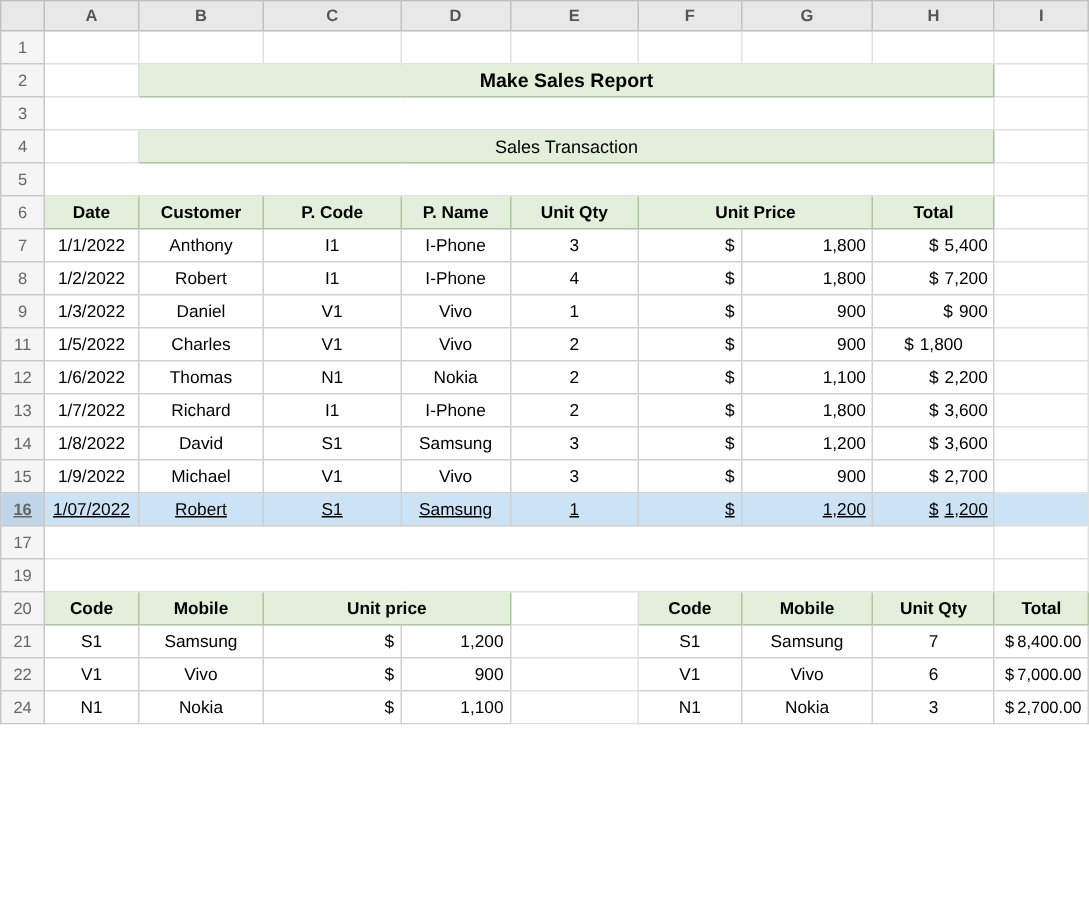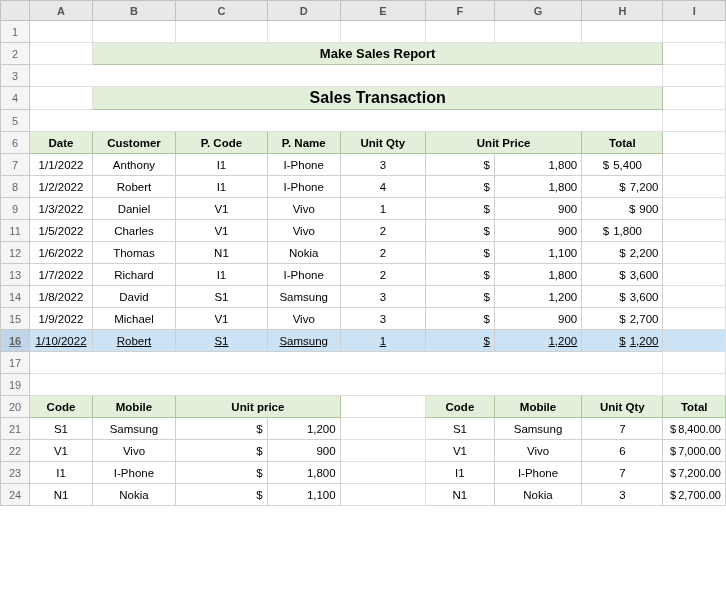--- a/index.html
+++ b/index.html
@@ -45,23 +45,23 @@
     
     .t-main {
       background: #e2efda;
       font-weight: bold;
       text-align: center;
       font-size: 13px;
       border: 1px solid #b0c4a0;
     }
     .t-section {
       background: #e2efda;
-      font-weight: bold;
-      text-align: center;
-      font-size: 16px;
+      font-weight: normal;
+      text-align: center;
+      font-size: 12px;
       border: 1px solid #b0c4a0;
       margin-top: 44px;
     }
     .t-header {
       background: #e2efda;
       font-weight: bold;
       text-align: center;
       border: 1px solid #b0c4a0;
     }
     .t-data {
@@ -164,21 +164,21 @@
 
     <tr>
       <td class="rn">7</td>
       <td class="t-data">1/1/2022</td>
       <td class="t-data">Anthony</td>
       <td class="t-data">I1</td>
       <td class="t-data">I-Phone</td>
       <td class="t-data">3</td>
       <td class="t-data" style="text-align:right">$</td>
       <td class="t-data-right">1,800</td>
-      <td class="t-data" style=""><span style="margin-right:4px">$</span><span>5,400</span></td>
+      <td class="t-data" style="text-align:right"><span style="margin-right:4px">$</span><span>5,400</span></td>
       <td class="t-empty"></td>
     </tr>
 
     <tr>
       <td class="rn">8</td>
       <td class="t-data">1/2/2022</td>
       <td class="t-data">Robert</td>
       <td class="t-data">I1</td>
       <td class="t-data">I-Phone</td>
       <td class="t-data">4</td>
@@ -262,21 +262,21 @@
       <td class="t-data">Vivo</td>
       <td class="t-data">3</td>
       <td class="t-data" style="text-align:right">$</td>
       <td class="t-data-right">900</td>
       <td class="t-data" style="text-align:right"><span style="margin-right:4px">$</span><span>2,700</span></td>
       <td class="t-empty"></td>
     </tr>
 
     <tr class="hl-row">
       <td class="rn hl">16</td>
-      <td class="t-data" style="background:#cce3f5">1/10/2022</td>
+      <td class="t-data" style="background:#cce3f5">1/07/2022</td>
       <td class="t-data" style="background:#cce3f5">Robert</td>
       <td class="t-data" style="background:#cce3f5">S1</td>
       <td class="t-data" style="background:#cce3f5">Samsung</td>
       <td class="t-data" style="background:#cce3f5">1</td>
       <td class="t-data" style="text-align:right; background:#cce3f5">$</td>
       <td class="t-data-right" style="background:#cce3f5">1,200</td>
       <td class="t-data" style="text-align:right; background:#cce3f5"><span style="margin-right:4px">$</span><span>1,200</span></td>
       <td class="t-empty" style="background:#cce3f5"></td>
     </tr>
 
@@ -324,32 +324,20 @@
       <td class="t-data">Vivo</td>
       <td class="t-data" style="text-align:right">$</td>
       <td class="t-data-right">900</td>
       <td class="t-empty"></td>
       <td class="t-data">V1</td>
       <td class="t-data">Vivo</td>
       <td class="t-data">6</td>
       <td class="t-data" style="text-align:right; font-size:11px"><span style="margin-right:2px">$</span><span>7,000.00</span></td>
     </tr>
 
-    <tr>
-      <td class="rn">23</td>
-      <td class="t-data">I1</td>
-      <td class="t-data">I-Phone</td>
-      <td class="t-data" style="text-align:right">$</td>
-      <td class="t-data-right">1,800</td>
-      <td class="t-empty"></td>
-      <td class="t-data">I1</td>
-      <td class="t-data">I-Phone</td>
-      <td class="t-data">7</td>
-      <td class="t-data" style="text-align:right; font-size:11px"><span style="margin-right:2px">$</span><span>7,200.00</span></td>
-    </tr>
 
     <tr>
       <td class="rn">24</td>
       <td class="t-data">N1</td>
       <td class="t-data">Nokia</td>
       <td class="t-data" style="text-align:right">$</td>
       <td class="t-data-right">1,100</td>
       <td class="t-empty"></td>
       <td class="t-data">N1</td>
       <td class="t-data">Nokia</td>

